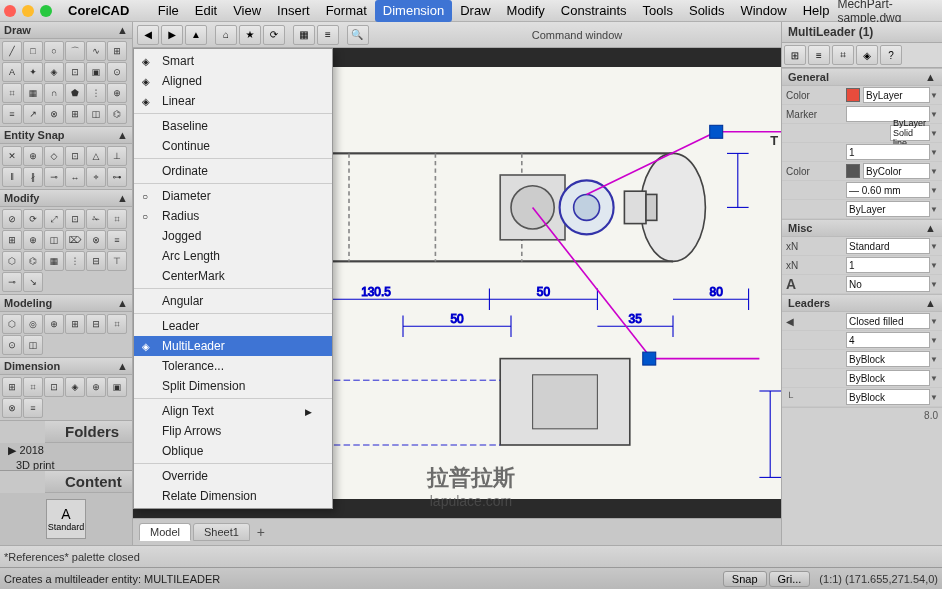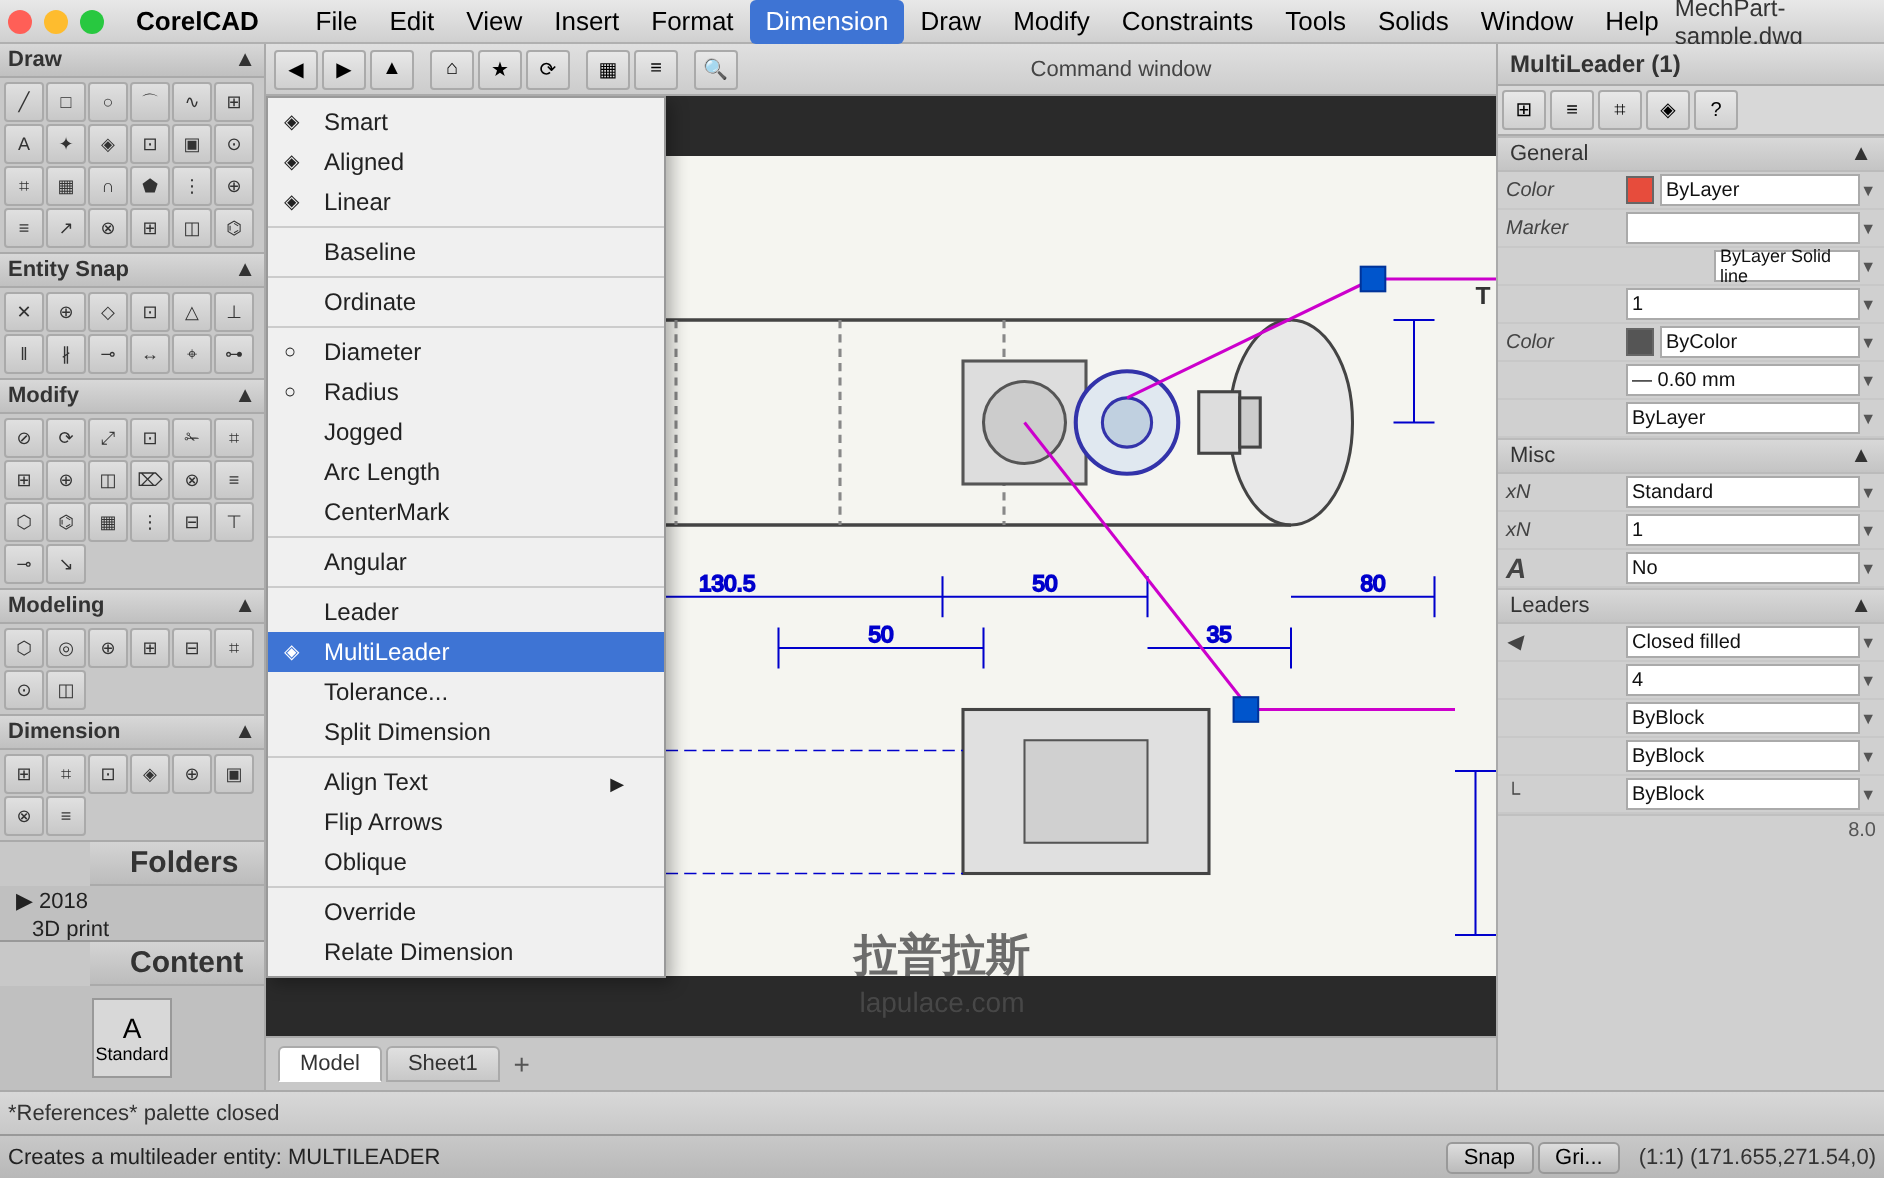--- a/index.html
+++ b/index.html
@@ -203,41 +203,40 @@
       display: flex;
       align-items: center;
       justify-content: center;
       font-size: 10px;
       cursor: pointer;
     }
     .prop-section-header {
       background: linear-gradient(to bottom, #d8d8d8, #c4c4c4);
       padding: 2px 6px;
       font-size: 11px;
-      font-weight: normal;
+      font-weight: bold;
       color: #333;
       border-top: 1px solid #bbb;
       border-bottom: 1px solid #bbb;
       display: flex;
       align-items: center;
       justify-content: space-between;
     }
     .prop-row {
       display: flex;
       align-items: center;
       padding: 1px 4px;
       border-bottom: 1px solid #c8c8c8;
       min-height: 18px;
     }
     .prop-label {
       width: 60px;
       font-size: 10px;
       color: #444;
       flex-shrink: 0;
-      font-style: italic;
     }
     .prop-value {
       flex: 1;
       font-size: 10px;
       color: #111;
       background: white;
       border: 1px solid #aaa;
       padding: 0 2px;
       height: 16px;
       display: flex;
@@ -380,21 +379,21 @@
       overflow: hidden;
     }
     .mid-col {
       flex: 1;
       display: flex;
       flex-direction: column;
       background: #2a2a2a;
       position: relative;
     }
     .right-col {
-      width: 194px;
+      width: 161px;
       background: #d0d0d0;
       border-left: 1px solid #aaa;
       display: flex;
       flex-direction: column;
       overflow-y: auto;
     }
 
     .draw-canvas {
       flex: 1;
       position: relative;
@@ -695,20 +694,21 @@
           <div class="menu-section-item">
             <span class="menu-icon">◈</span>
             Aligned
           </div>
           <div class="menu-section-item">
             <span class="menu-icon">◈</span>
             Linear
           </div>
           <div class="menu-separator"></div>
           <div class="menu-section-item">Baseline</div>
+          <div class="menu-section-item">Continue</div>
           <div class="menu-separator"></div>
           <div class="menu-section-item">Ordinate</div>
           <div class="menu-separator"></div>
           <div class="menu-section-item">
             <span class="menu-icon">○</span>
             Diameter
           </div>
           <div class="menu-section-item">
             <span class="menu-icon">○</span>
             Radius

